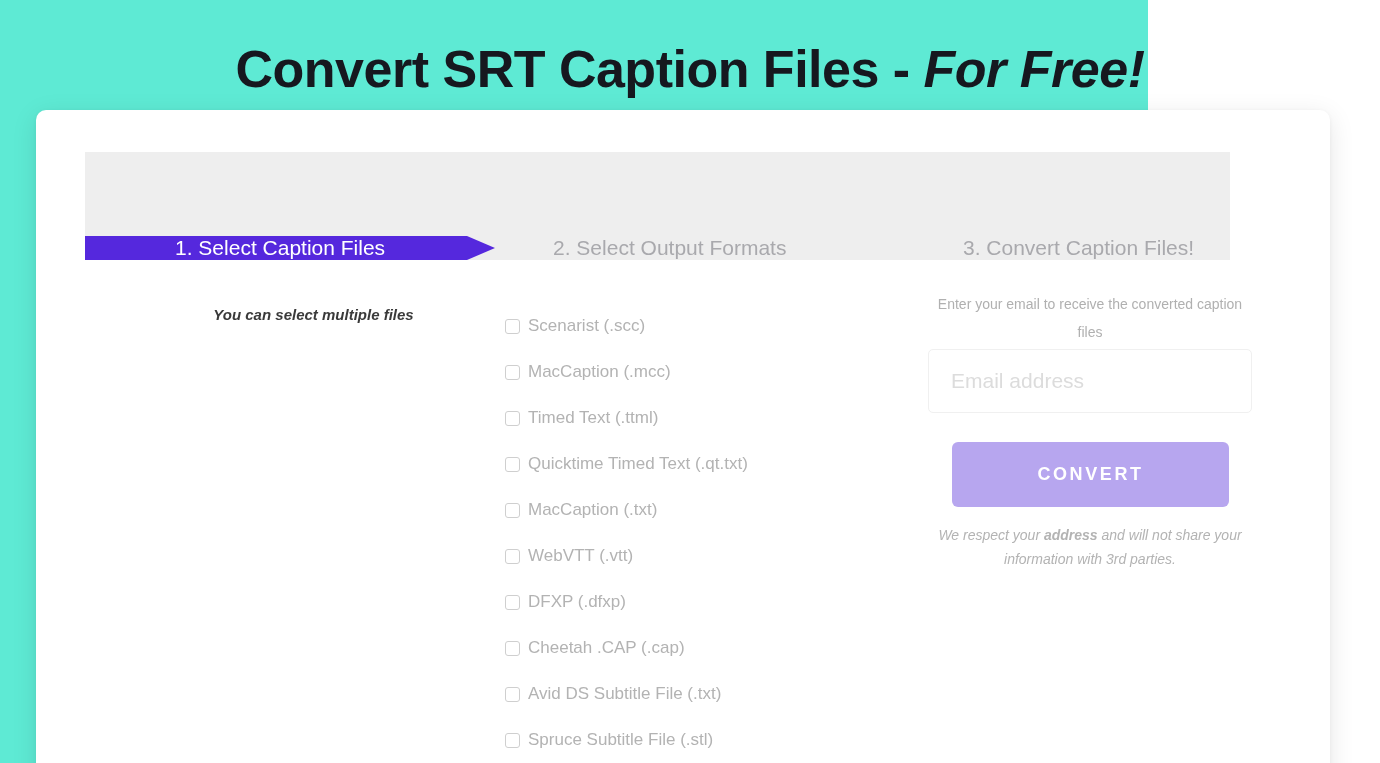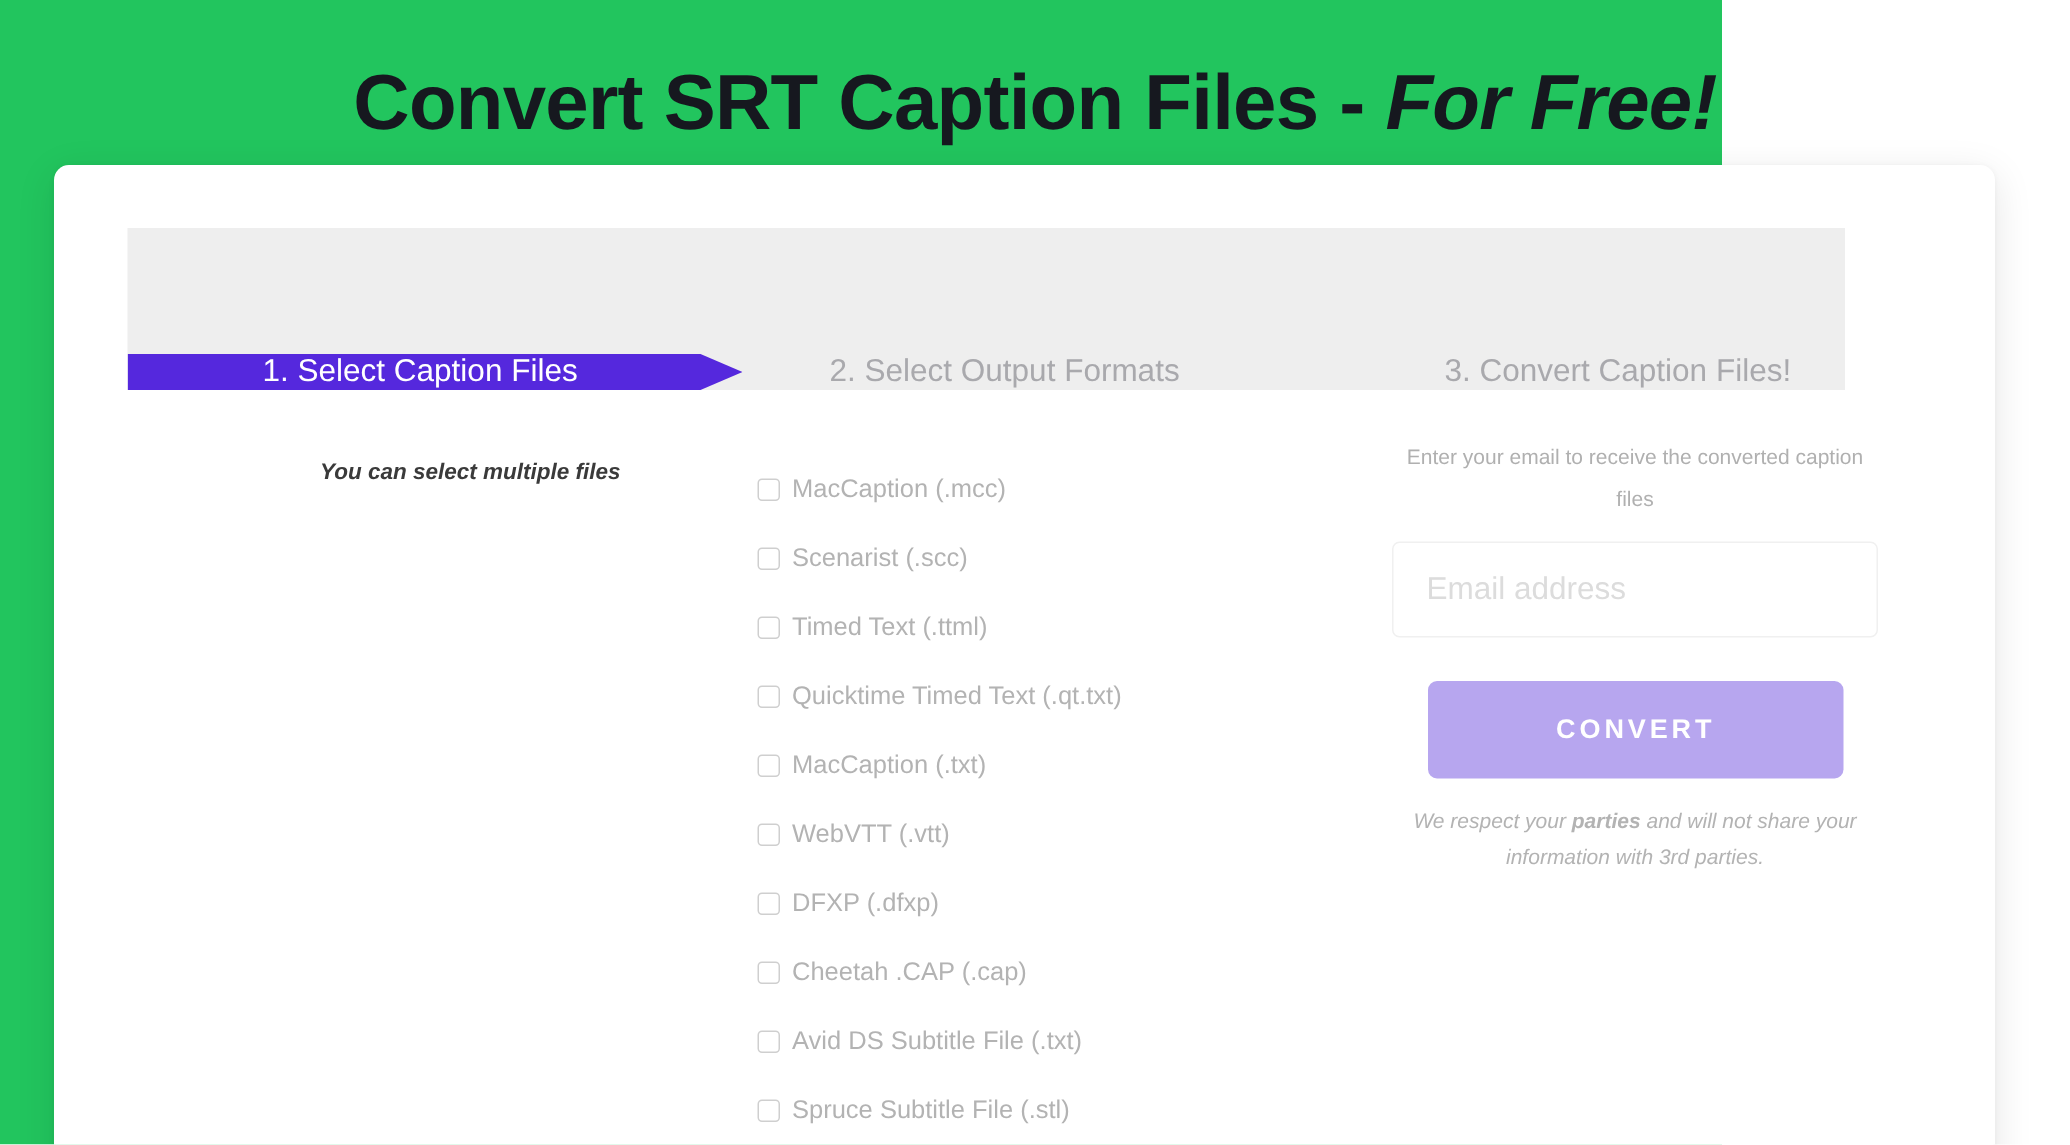--- a/index.html
+++ b/index.html
@@ -8,21 +8,21 @@
     width: 1380px; height: 763px;
     background: #ffffff;
     font-family: "Liberation Sans", sans-serif;
     overflow: hidden;
   }
 
   .page {
     position: relative;
     width: 1148px;
     height: 763px;
-    background: #22c55e;
+    background: #5eead4;
     padding-left: 30px;
   }
 
   
   .page-title {
     position: absolute;
     left: 0; top: 0;
     width: 1380px;
     text-align: center;
     font-size: 52px;
@@ -146,21 +146,21 @@
     margin: 0 0 0 23px;
     text-align: center;
     font-size: 14px;
     line-height: 28px;
     color: #b0b0b0;
   }
   .email-input {
     display: block;
     width: 324px;
     height: 64px;
-    margin: 15px 0 0 23px;
+    margin: 3px 0 0 23px;
     padding: 0 22px;
     border: 1px solid #f0f0f0;
     border-radius: 5px;
     background: #ffffff;
     font-family: "Liberation Sans", sans-serif;
     font-size: 21px;
     color: #555;
     outline: none;
   }
   .email-input::placeholder { color: #dcdcdc; }
@@ -217,25 +217,25 @@
     <div class="columns">
 
       <div class="col-left">
         <div class="select-hint">You can select multiple files</div>
       </div>
 
       <div class="col-middle">
         <ul class="fmt-list">
           <li class="fmt-item">
             <span class="fmt-box"></span>
+            <span class="fmt-label">Scenarist (.scc)</span>
+          </li>
+          <li class="fmt-item">
+            <span class="fmt-box"></span>
             <span class="fmt-label">MacCaption (.mcc)</span>
-          </li>
-          <li class="fmt-item">
-            <span class="fmt-box"></span>
-            <span class="fmt-label">Scenarist (.scc)</span>
           </li>
           <li class="fmt-item">
             <span class="fmt-box"></span>
             <span class="fmt-label">Timed Text (.ttml)</span>
           </li>
           <li class="fmt-item">
             <span class="fmt-box"></span>
             <span class="fmt-label">Quicktime Timed Text (.qt.txt)</span>
           </li>
           <li class="fmt-item">
@@ -263,19 +263,19 @@
             <span class="fmt-label">Spruce Subtitle File (.stl)</span>
           </li>
         </ul>
       </div>
 
       <div class="col-right">
         <div class="email-prompt">Enter your email to receive the converted caption files</div>
         <input class="email-input" type="text" placeholder="Email address" style="">
         <button class="convert-btn">CONVERT</button>
         <div class="privacy-note">
-          <span>We respect your </span><b>parties</b><span> and will not share your information with 3rd parties.</span>
+          <span>We respect your </span><b>address</b><span> and will not share your information with 3rd parties.</span>
         </div>
       </div>
 
     </div>
   </div>
 </div>
 
 </body></html>

